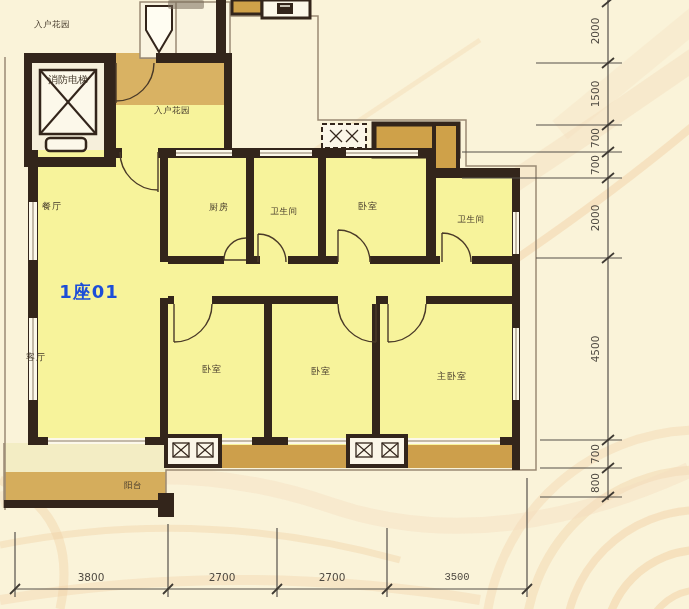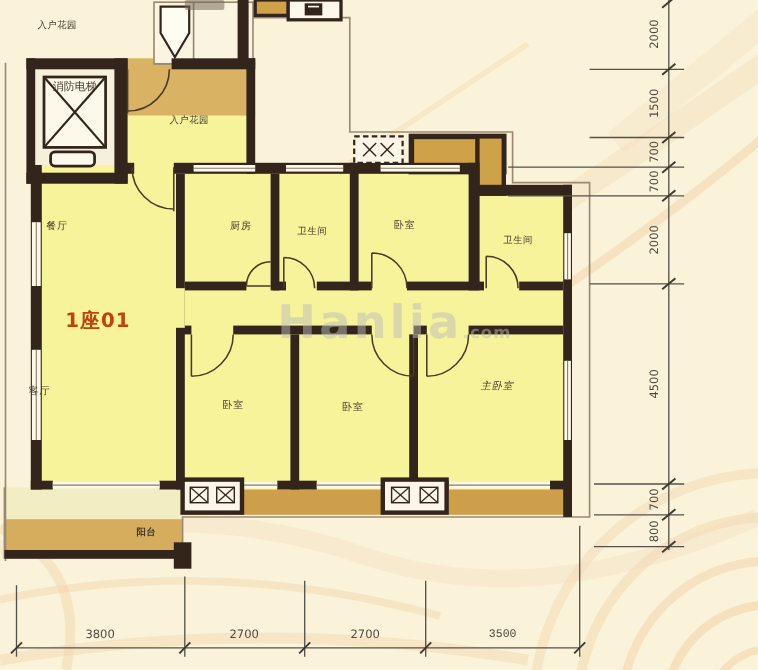--- a/index.html
+++ b/index.html
@@ -3,21 +3,21 @@
 <meta charset="utf-8">
 <style>
   html,body{margin:0;padding:0;}
   body{width:689px;height:609px;overflow:hidden;font-family:"DejaVu Sans",sans-serif;}
   .stage{position:relative;width:689px;height:609px;background:#faf3d9;overflow:hidden;}
   .stage svg{position:absolute;left:0;top:0;}
   .lbl{position:absolute;transform:translate(-50%,-50%);font-size:9px;color:#43382a;
        white-space:nowrap;letter-spacing:1px;line-height:1;}
   .lbl-xs{font-size:10px;letter-spacing:0;}
   .lbl-sm{font-size:8.5px;letter-spacing:0.5px;}
-  .lbl-unit{font-size:18px;font-weight:bold;color:#c2410c;letter-spacing:1px;}
+  .lbl-unit{font-size:18px;font-weight:bold;color:#1d4ed8;letter-spacing:1px;}
   .dim{position:absolute;transform:translate(-50%,-50%);font-size:10.5px;color:#4f4a42;
        white-space:nowrap;line-height:1;}
   .dim-v{transform:translate(-50%,-50%) rotate(-90deg);}
   .watermark{position:absolute;left:252px;top:272px;font-size:42px;font-weight:bold;
        color:rgba(190,190,185,0.5);letter-spacing:3px;line-height:1;white-space:nowrap;}
   .watermark .wm-suffix{font-size:15px;font-weight:bold;letter-spacing:1px;}
 </style>
 </head>
 <body>
 
@@ -253,36 +253,35 @@
       <g stroke="#3f3a33" stroke-width="1.8">
         <line x1="10" y1="594" x2="20" y2="584"></line>
         <line x1="163" y1="594" x2="173" y2="584"></line>
         <line x1="272" y1="594" x2="282" y2="584"></line>
         <line x1="382" y1="594" x2="392" y2="584"></line>
         <line x1="522" y1="594" x2="532" y2="584"></line>
       </g>
     </g>
   </svg>
 
-  <div class="watermark"><span>Hanlia</span><span class="wm-suffix">.com</span></div>
 
   <div class="lbl lbl-sm" style="left:52px;top:24px;">入户花园</div>
   <div class="lbl lbl-xs" style="left:68px;top:80px;">消防电梯</div>
   <div class="lbl lbl-sm" style="left:172px;top:110px;">入户花园</div>
   <div class="lbl" style="left:52px;top:207px;font-family:Liberation Mono, monospace;">餐厅</div>
   <div class="lbl lbl-unit" style="left:89px;top:292px;">1座01</div>
   <div class="lbl" style="left:36px;top:357px;">客厅</div>
   <div class="lbl" style="left:219px;top:207px;">厨房</div>
   <div class="lbl lbl-sm" style="left:284px;top:211px;">卫生间</div>
   <div class="lbl" style="left:368px;top:206px;">卧室</div>
   <div class="lbl lbl-sm" style="left:471px;top:219px;">卫生间</div>
   <div class="lbl" style="left:212px;top:369px;">卧室</div>
   <div class="lbl" style="left:321px;top:371px;">卧室</div>
-  <div class="lbl" style="left:452px;top:352px;font-style:italic;">主卧室</div>
-  <div class="lbl lbl-sm" style="left:133px;top:485px;font-weight:bold;">阳台</div>
+  <div class="lbl" style="left:452px;top:376px;">主卧室</div>
+  <div class="lbl lbl-sm" style="left:133px;top:485px;">阳台</div>
 
   <div class="dim dim-v" style="left:595px;top:31px;">2000</div>
   <div class="dim dim-v" style="left:595px;top:94px;">1500</div>
   <div class="dim dim-v" style="left:595px;top:138px;">700</div>
   <div class="dim dim-v" style="left:595px;top:165px;">700</div>
   <div class="dim dim-v" style="left:595px;top:218px;">2000</div>
   <div class="dim dim-v" style="left:595px;top:349px;">4500</div>
   <div class="dim dim-v" style="left:595px;top:454px;">700</div>
   <div class="dim dim-v" style="left:595px;top:483px;">800</div>
 

